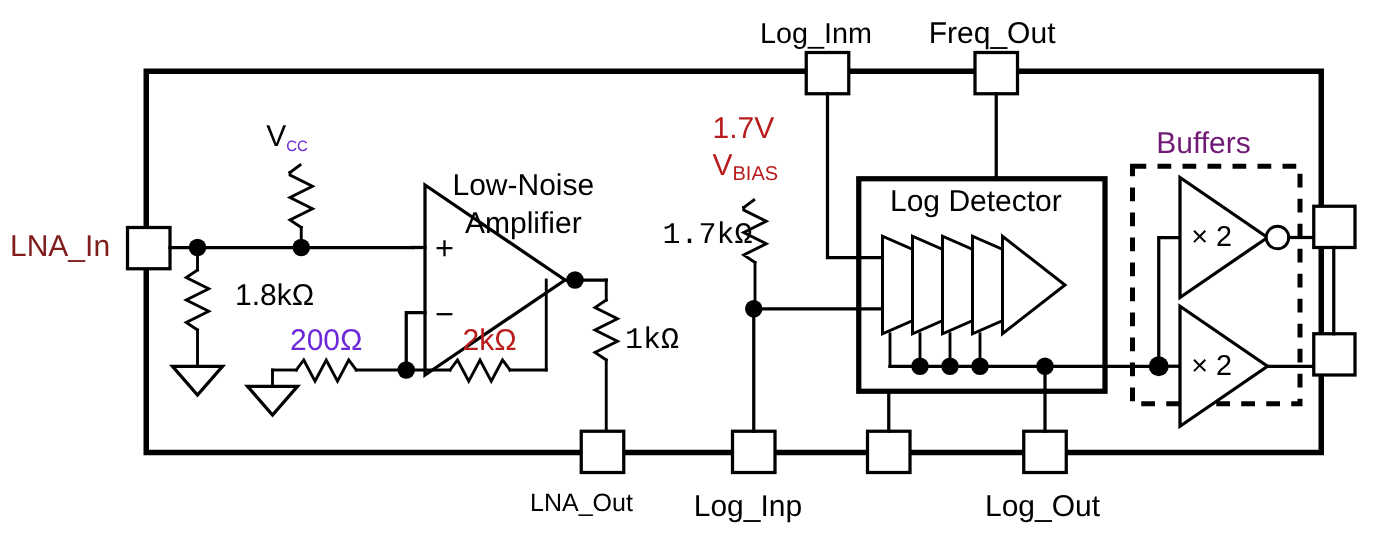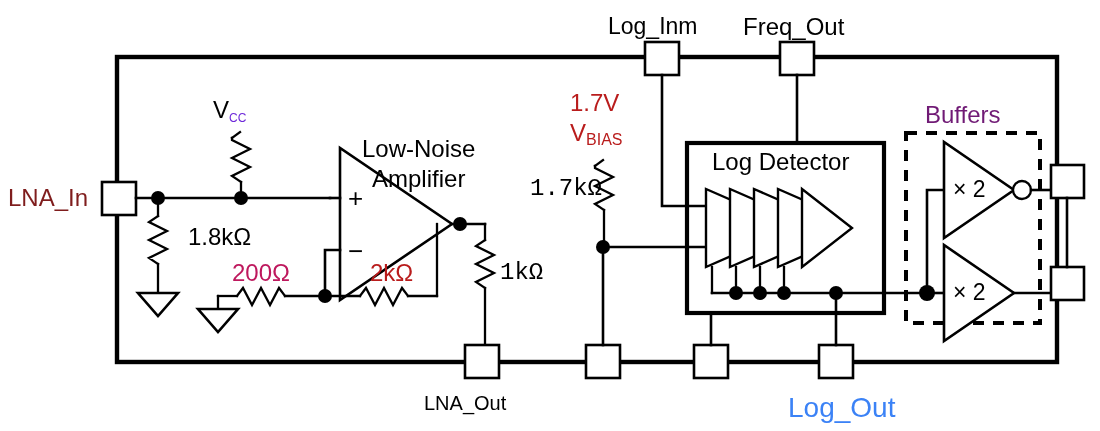--- a/index.html
+++ b/index.html
@@ -214,21 +214,21 @@
   <div style="text-align:center;">Amplifier</div>
 </div>
 
 <div style="position:absolute;left:348px;top:183px;font-family:'Liberation Sans',sans-serif;font-size:26px;color:#000;">+</div>
 <div style="position:absolute;left:348px;top:236px;font-family:'Liberation Sans',sans-serif;font-size:26px;color:#000;">−</div>
 
 <div style="position:absolute;left:8px;top:184px;font-family:'Liberation Sans',sans-serif;font-size:24px;color:#7f1d1d;white-space:nowrap;">LNA_In</div>
 
 <div style="position:absolute;left:176px;top:223px;font-family:'Liberation Sans',sans-serif;font-size:24px;color:#000;white-space:nowrap;margin-left:12px;">1.8kΩ</div>
 
-<div style="position:absolute;left:232px;top:259px;font-family:'Liberation Sans',sans-serif;font-size:24px;color:#be185d;white-space:nowrap;">200Ω</div>
+<div style="position:absolute;left:232px;top:259px;font-family:'Liberation Sans',sans-serif;font-size:24px;color:#6d28d9;white-space:nowrap;">200Ω</div>
 
 <div style="position:absolute;left:370px;top:259px;font-family:'Liberation Sans',sans-serif;font-size:24px;color:#b91c1c;white-space:nowrap;">2kΩ</div>
 
 <div style="position:absolute;left:500px;top:259px;font-family:Liberation Mono, monospace;font-size:24px;color:#000;white-space:nowrap;">1kΩ</div>
 
 <div style="position:absolute;left:570px;top:88px;font-family:'Liberation Sans',sans-serif;font-size:24px;color:#b91c1c;line-height:30px;white-space:nowrap;">
   <div>1.7V</div>
   <div>
     <span>V</span><span style="font-size:16px;position:relative;top:4px;">BIAS</span>
   </div>
@@ -243,17 +243,18 @@
 <div style="position:absolute;left:712px;top:148px;font-family:'Liberation Sans',sans-serif;font-size:24px;color:#000;white-space:nowrap;">Log Detector</div>
 
 <div style="position:absolute;left:925px;top:101px;font-family:'Liberation Sans',sans-serif;font-size:24px;color:#701a75;white-space:nowrap;">Buffers</div>
 
 <div style="position:absolute;left:953px;top:176px;font-family:'Liberation Sans',sans-serif;font-size:23px;color:#000;white-space:nowrap;">× 2</div>
 
 <div style="position:absolute;left:953px;top:279px;font-family:'Liberation Sans',sans-serif;font-size:23px;color:#000;white-space:nowrap;">× 2</div>
 
 <div style="position:absolute;left:424px;top:392px;font-family:'Liberation Sans',sans-serif;font-size:20px;color:#000;white-space:nowrap;">LNA_Out</div>
 
-
-
-<div style="position:absolute;left:788px;top:392px;font-family:'Liberation Sans',sans-serif;font-size:28px;color:#3b82f6;white-space:nowrap;">Log_Out</div>
+<div style="position:absolute;left:555px;top:392px;font-family:'Liberation Sans',sans-serif;font-size:24px;color:#000;white-space:nowrap;">Log_Inp</div>
+
+
+<div style="position:absolute;left:788px;top:392px;font-family:'Liberation Sans',sans-serif;font-size:24px;color:#000000;white-space:nowrap;">Log_Out</div>
 
 </div>
 
 </body></html>

